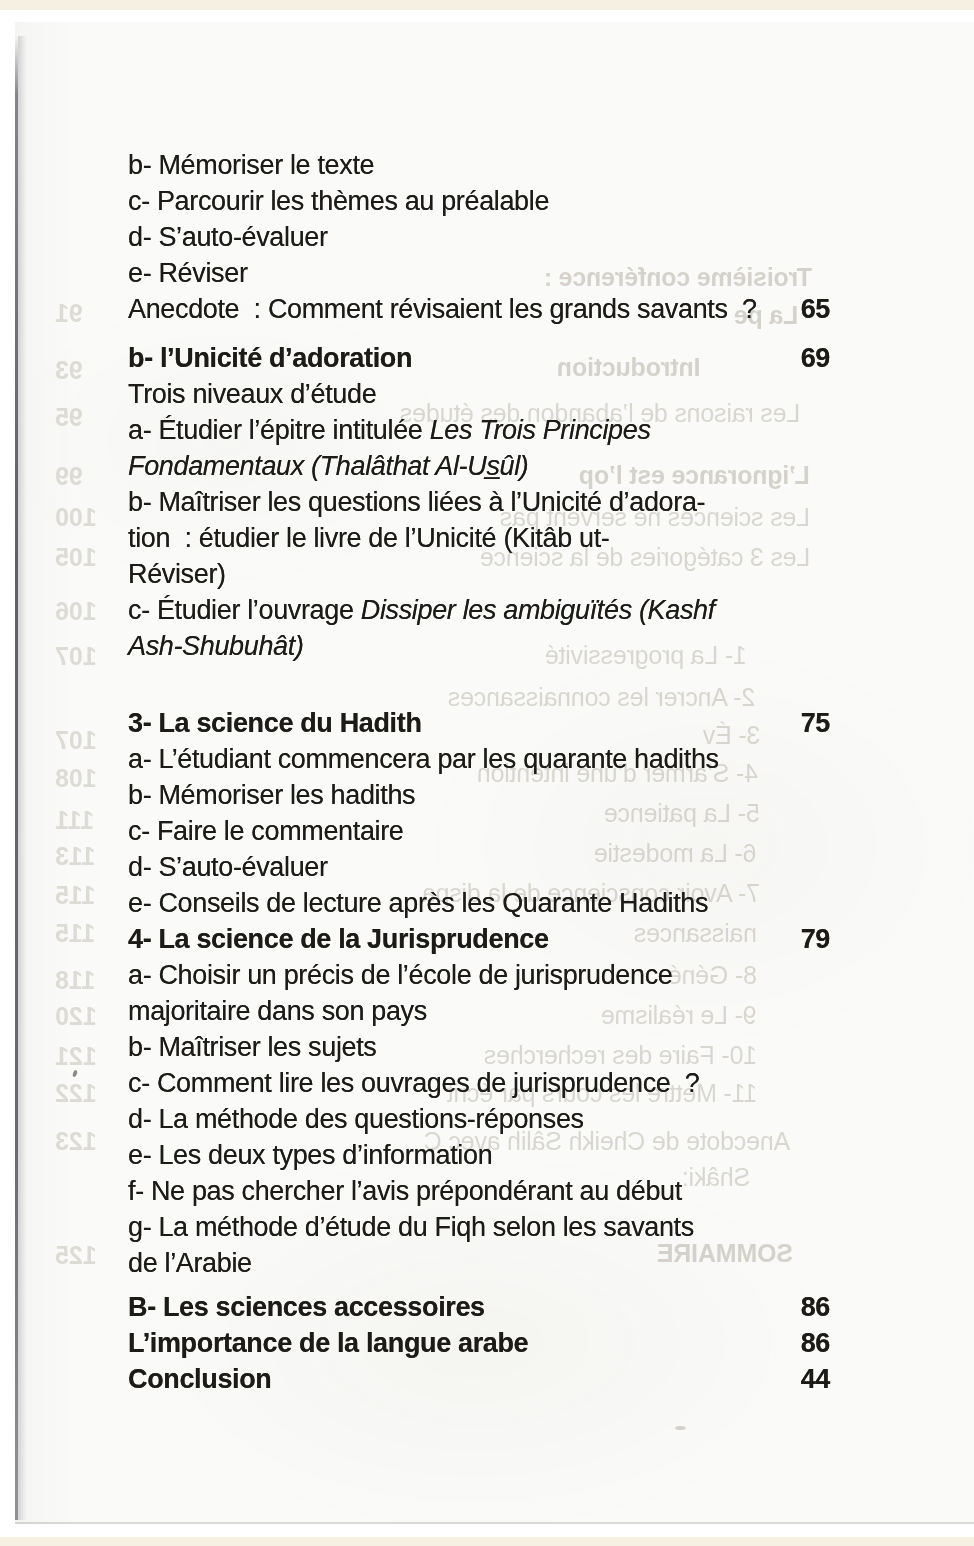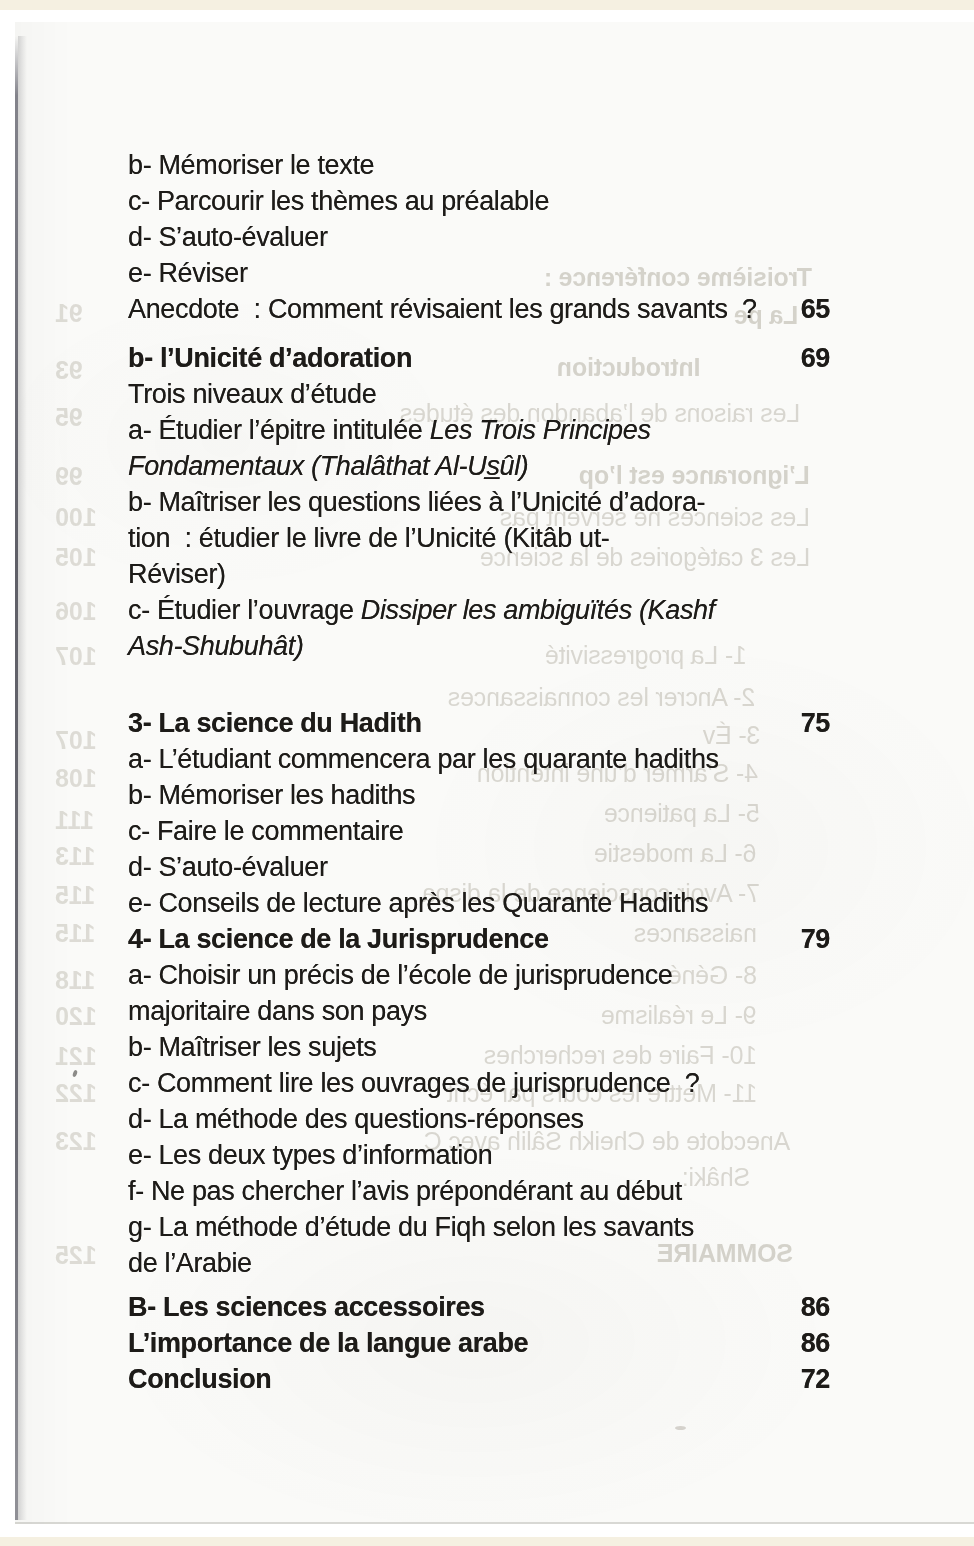--- a/index.html
+++ b/index.html
@@ -133,19 +133,19 @@
       <div class="row"><span class="line"><span>majoritaire dans son pays</span></span></div>
       <div class="row"><span class="line"><span>b- Maîtriser les sujets</span></span></div>
       <div class="row"><span class="line"><span>c- Comment lire les ouvrages de jurisprudence&nbsp;&nbsp;?</span></span></div>
       <div class="row"><span class="line"><span>d- La méthode des questions-réponses</span></span></div>
       <div class="row"><span class="line"><span>e- Les deux types d’information</span></span></div>
       <div class="row"><span class="line"><span>f- Ne pas chercher l’avis prépondérant au début</span></span></div>
       <div class="row"><span class="line"><span>g- La méthode d’étude du Fiqh selon les savants</span></span></div>
       <div class="row"><span class="line"><span>de l’Arabie</span></span></div>
       <div class="row bold" style="margin-top: 8px;"><span class="line"><span>B- Les sciences accessoires</span></span><span class="pg">86</span></div>
       <div class="row bold"><span class="line"><span>L’importance de la langue arabe</span></span><span class="pg">86</span></div>
-      <div class="row bold"><span class="line"><span>Conclusion</span></span><span class="pg">72</span></div>
+      <div class="row bold"><span class="line"><span>Conclusion</span></span><span class="pg">44</span></div>
     </div>
   <div class="speck" style="left:58px;top:1048px;width:4px;height:7px;background:rgba(50,48,44,0.55);transform:rotate(18deg);"></div>
   <div class="speck" style="left:660px;top:1404px;width:11px;height:4px;background:rgba(130,118,105,0.30);"></div>
 </div>
 
 <div class="strip bottom" style="background: rgb(245, 240, 225);"></div>
 
 </body></html>

